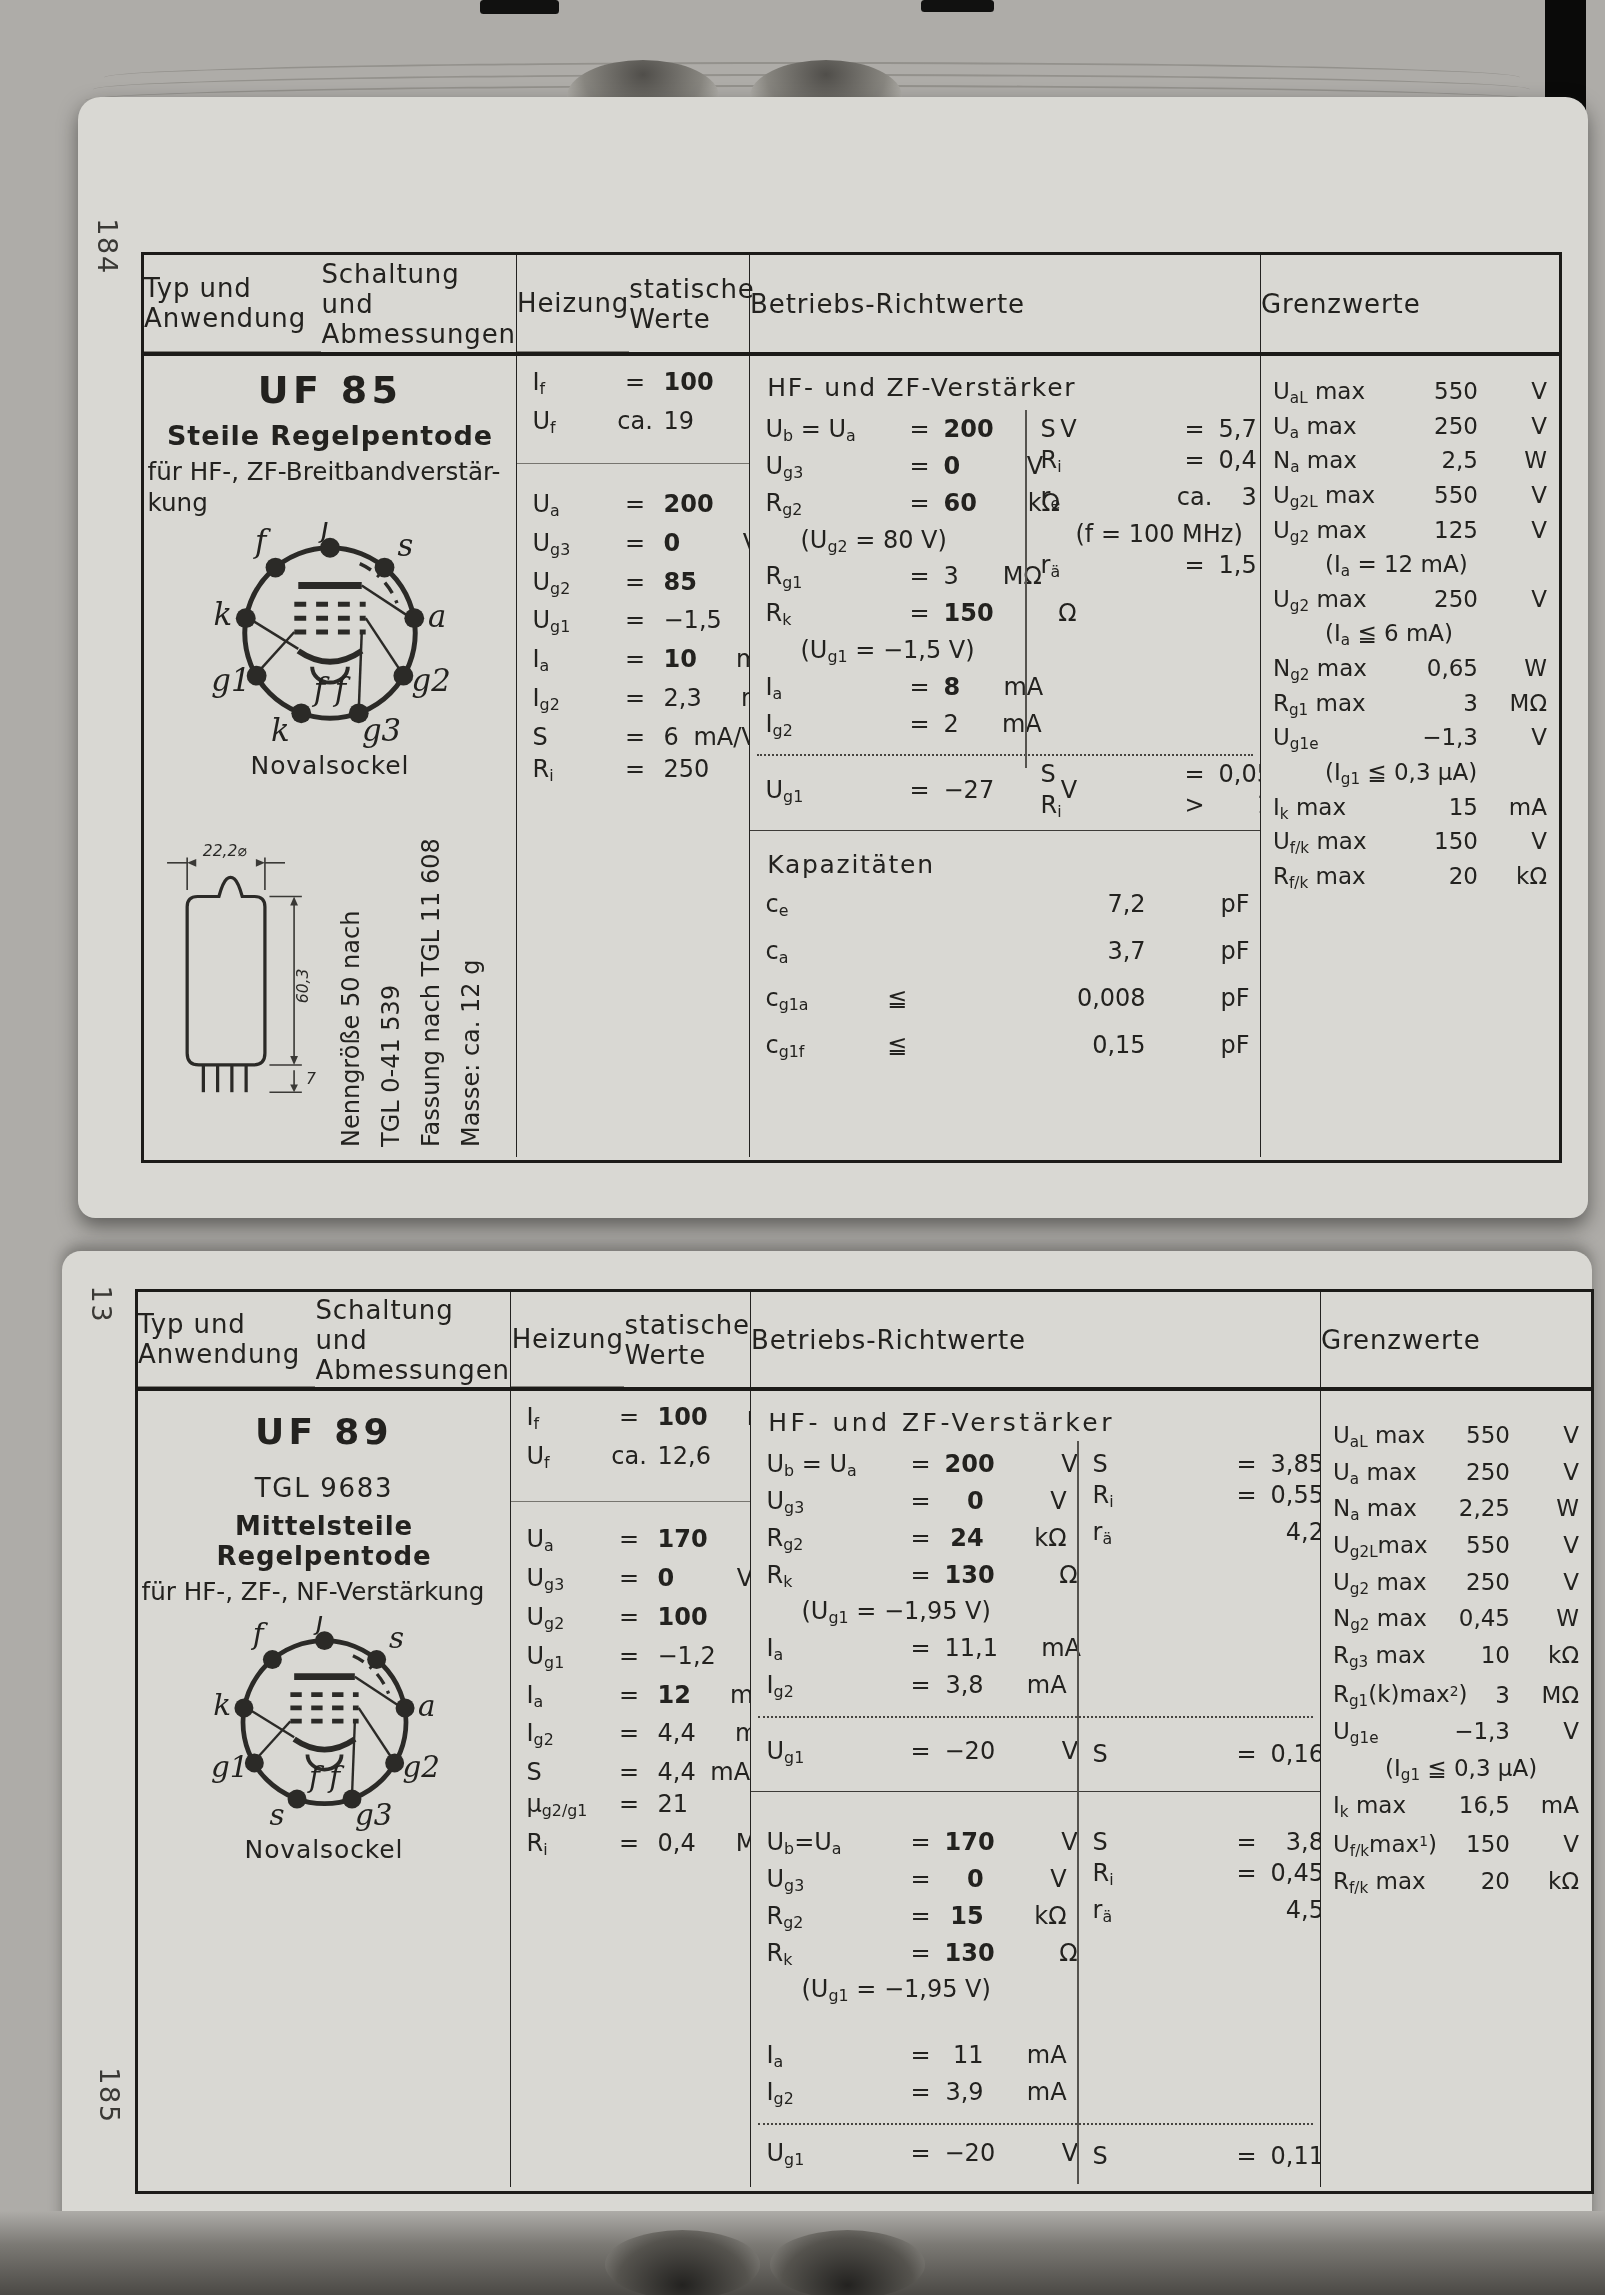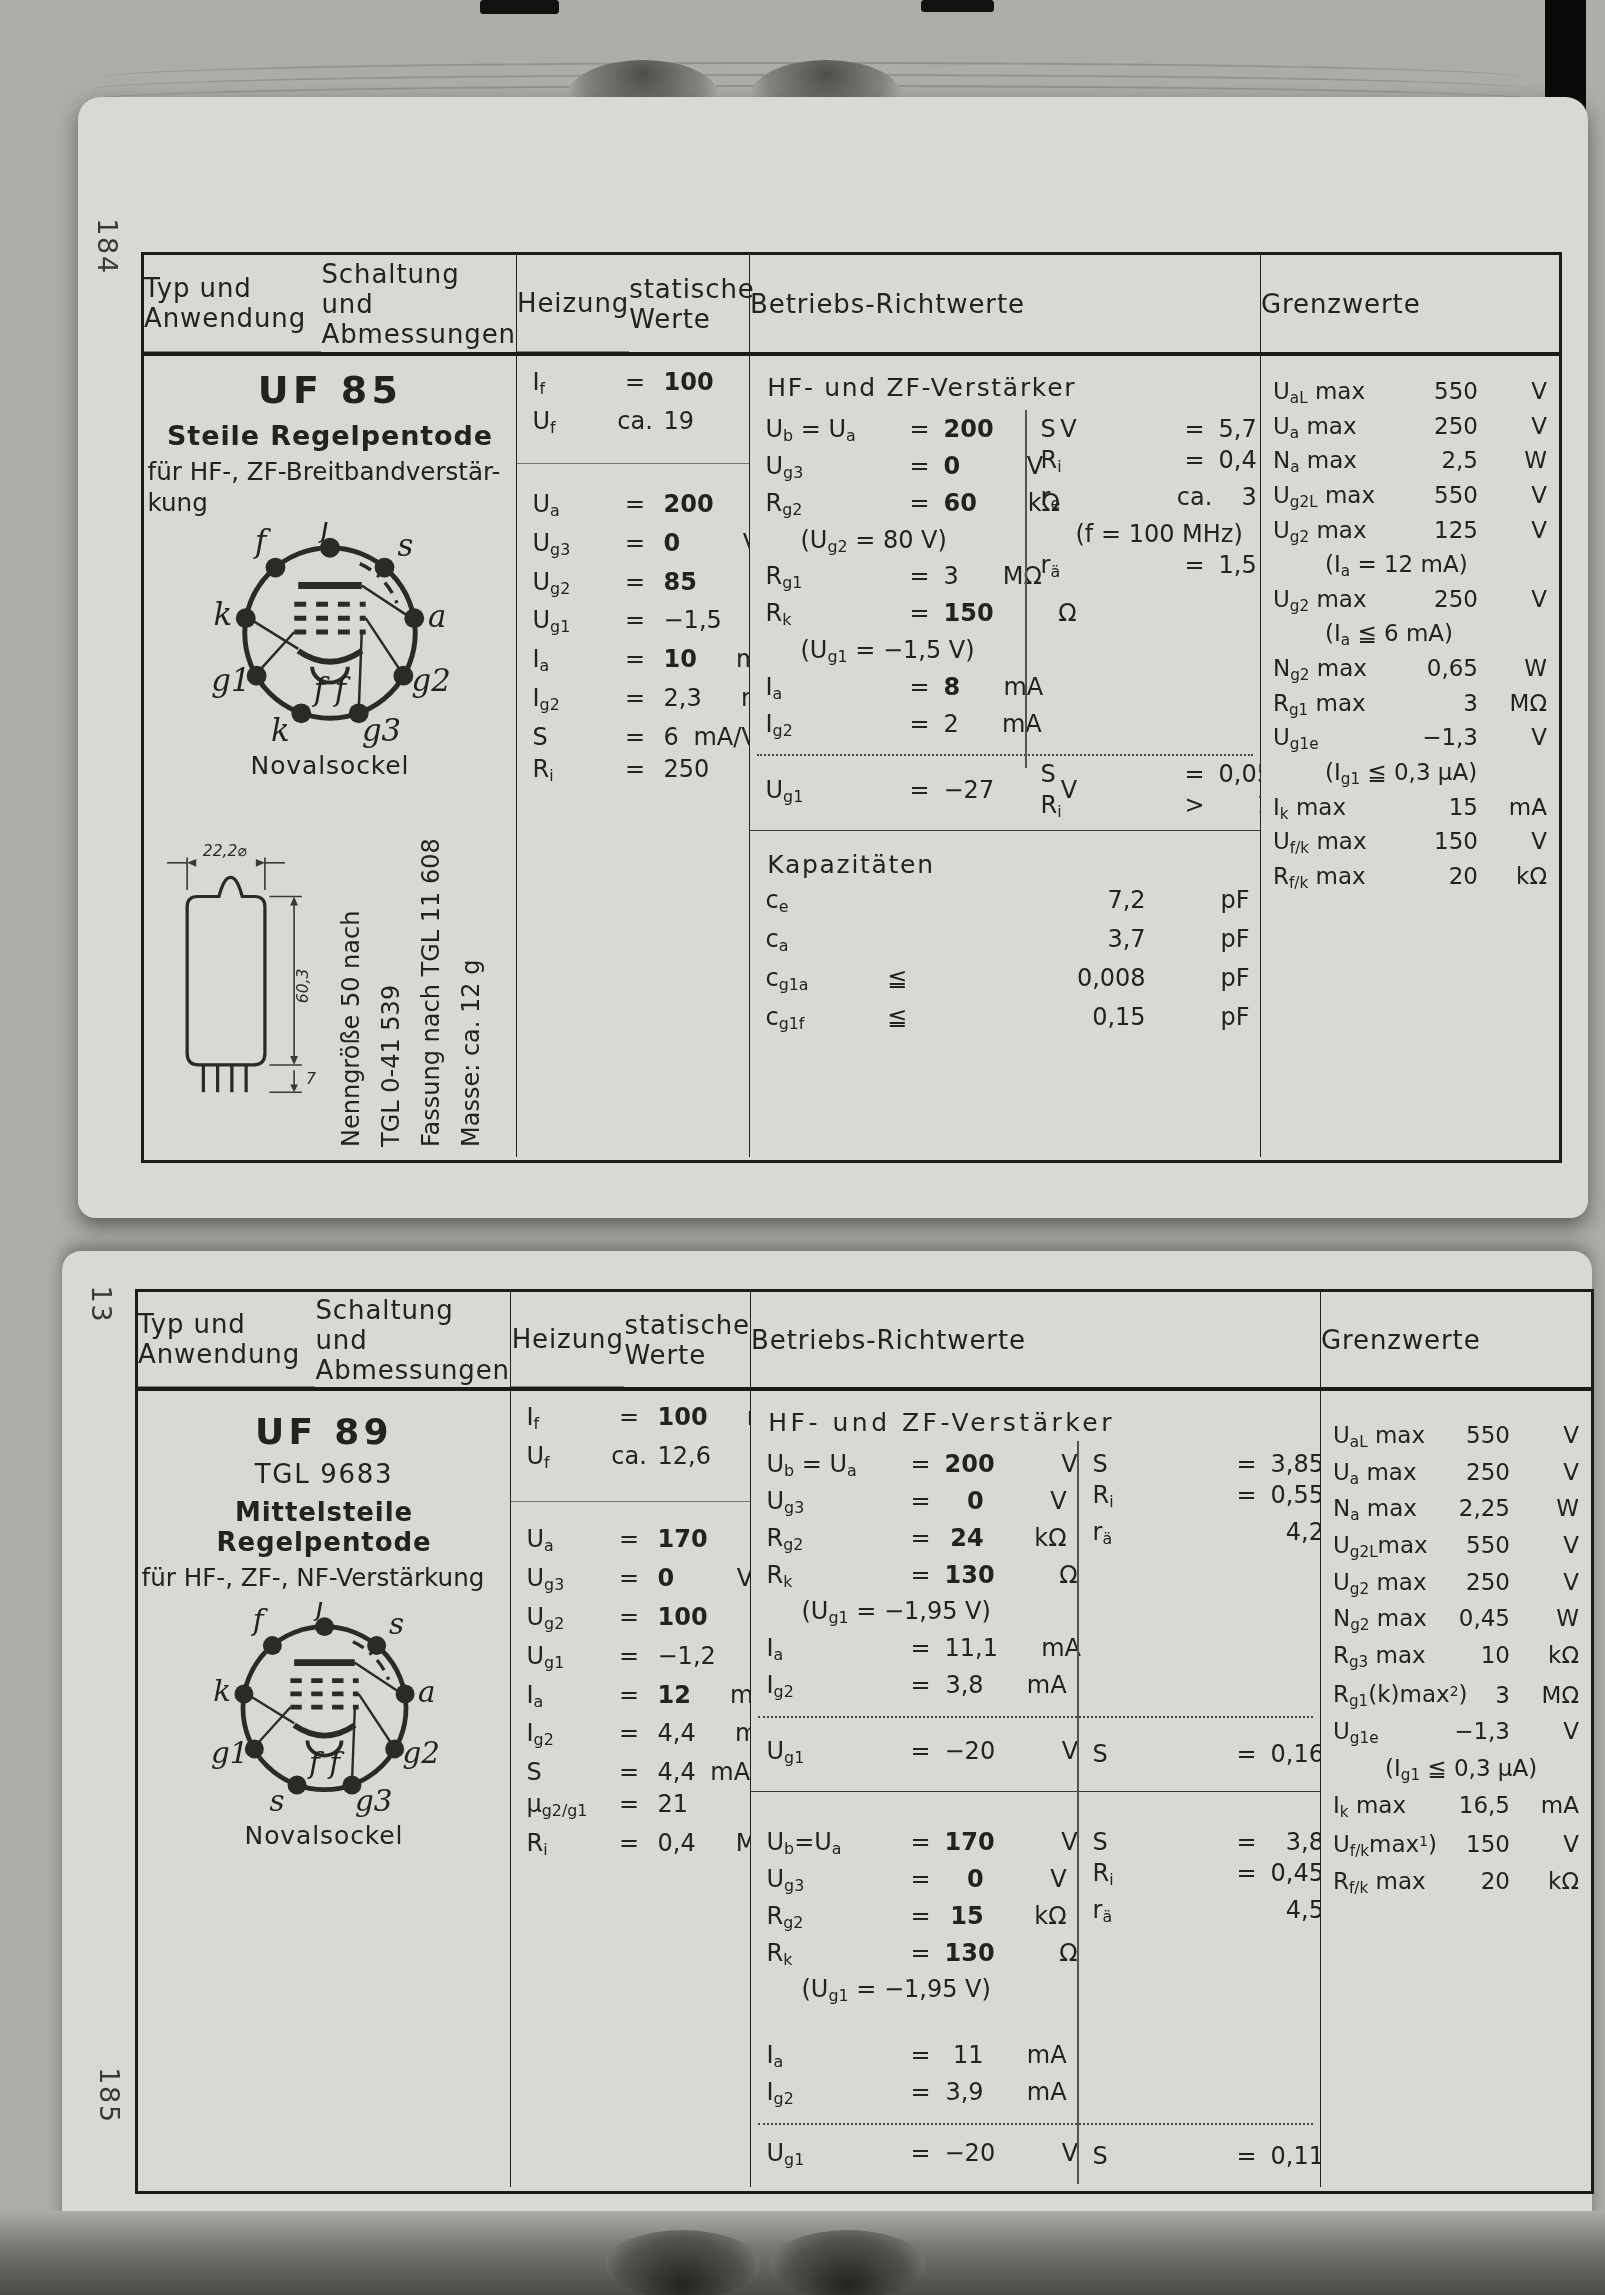--- a/index.html
+++ b/index.html
@@ -67,32 +67,32 @@
   .oprows{padding-top:12px;}
   .opsplit{display:flex;align-items:center;}
   .opsplit .bl{flex:none;}
   .opsplit .br{flex:1;}
   .hdot{border-top:2.6px dotted #45433f;margin:0 7px;}
   .hsolid{border-top:1.7px solid #3d3b37;}
   .vdiv{position:absolute;width:1.7px;background:#55534e;}
   .spacer{flex:1;}
 
   .capheading{font-size:25px;letter-spacing:1.7px;padding:19px 0 5.2px 17.3px;}
-  .caprows .prow{grid-template-columns:90px 83px 1fr 104px;line-height:32px;font-size:24px;}
+  .caprows .prow{grid-template-columns:90px 83px 1fr 104px;line-height:40px;font-size:24px;}
 
   .limits{padding-top:21px;}
   .limits .prow{grid-template-columns:auto 5.2px 1fr 69px;font-size:23px;padding:0 12px;}
   #table1 .limits .prow{line-height:28px;}
   #table2 .limits .prow{line-height:30px;}
   .limits .prow .full{padding-left:52px;}
 
   
   .typecol{text-align:center;}
   .t-title{margin-top:12px;font-size:38px;font-weight:700;letter-spacing:4.3px;}
-  .t-code{margin-top:7px;font-size:26px;letter-spacing:1.7px;}
+  .t-code{margin-top:21px;font-size:26px;letter-spacing:1.7px;}
   .t-sub{margin-top:8px;font-size:27px;font-weight:700;letter-spacing:0.9px;}
   .t-desc{margin-top:5.2px;font-size:24.6px;text-align:left;padding-left:3.5px;line-height:31px;white-space:nowrap;}
   .socketsvg{display:block;margin:3.5px auto 0;}
   .sockname{font-size:25px;letter-spacing:0.9px;margin-top:1.7px;}
   .dimsvg{position:absolute;left:14px;top:449px;}
   .sidenotes-wrap{position:absolute;left:187px;top:446px;width:173px;height:363px;}
   .sidenotes{position:absolute;left:0;top:345px;width:345px;height:173px;
              transform:rotate(-90deg);transform-origin:top left;
              text-align:left;font-size:24px;line-height:40px;white-space:nowrap;}
   .pinlabel{font-family:"DejaVu Serif",serif;font-style:italic;font-size:31px;fill:#23221f;}

